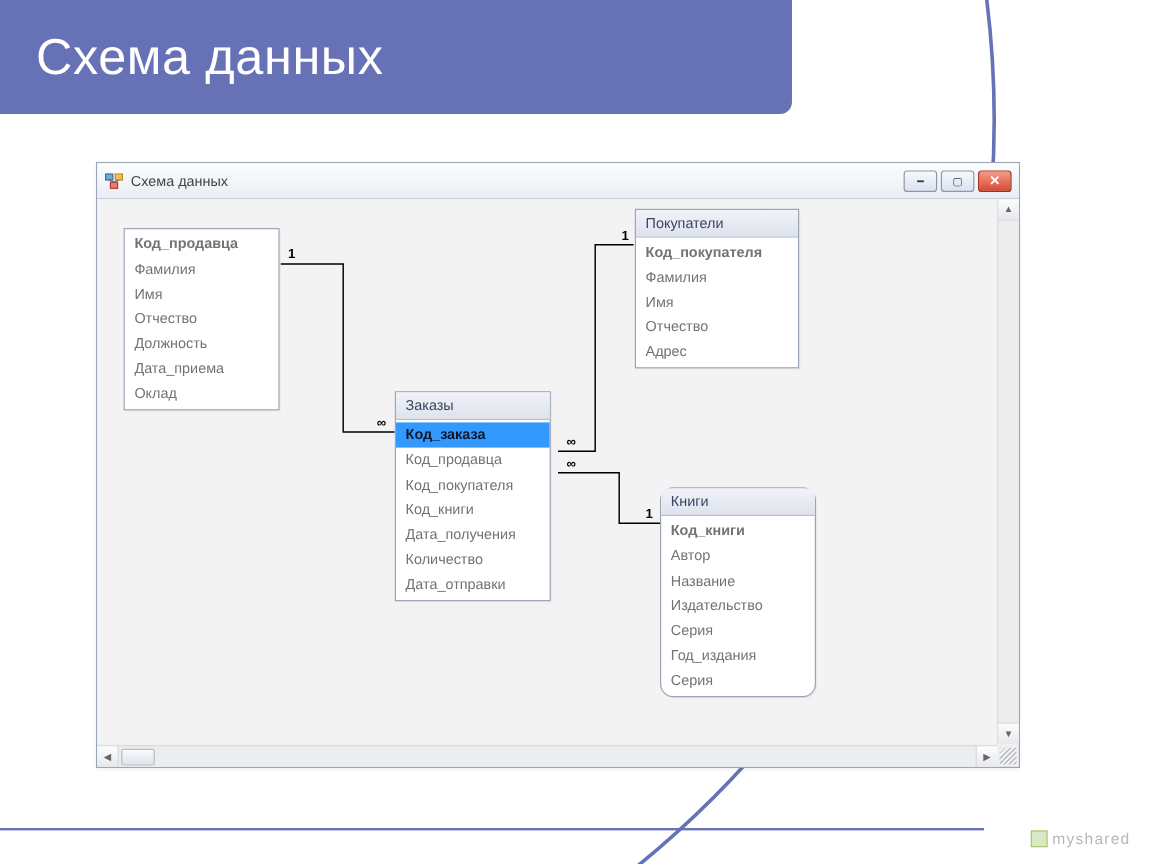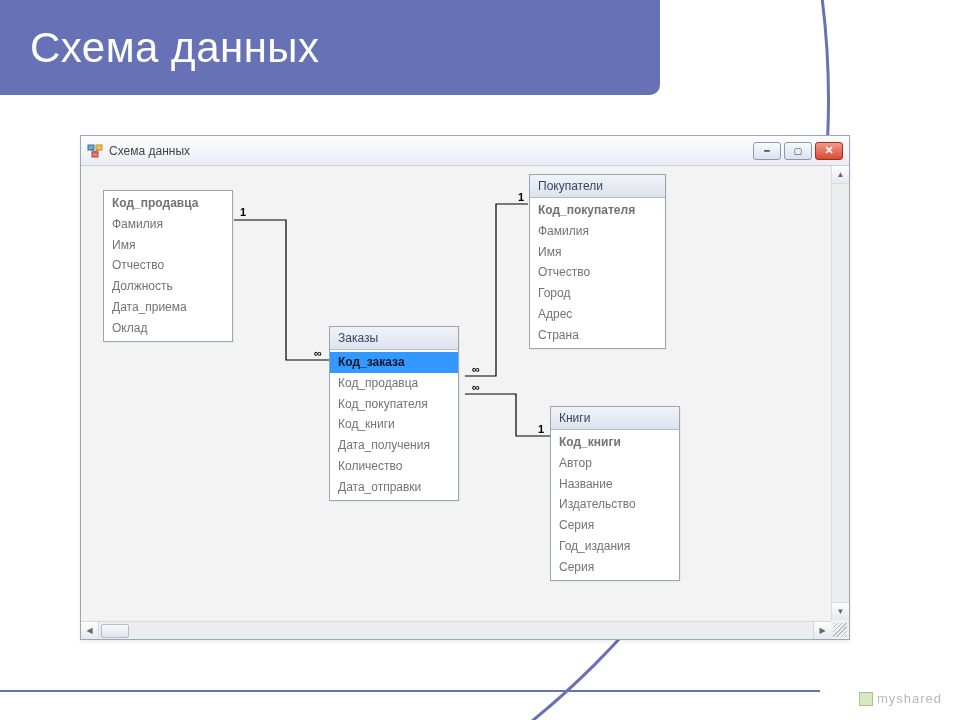--- a/index.html
+++ b/index.html
@@ -287,27 +287,25 @@
         </div>
       </div>
 
       <div class="tbl" style="left:448px; top:8px; width:137px;">
         <div class="tbl-header">Покупатели</div>
         <div class="tbl-body">
           <div class="fld pk">Код_покупателя</div>
           <div class="fld">Фамилия</div>
           <div class="fld">Имя</div>
           <div class="fld">Отчество</div>
-          <div class="fld">Город</div>
           <div class="fld">Адрес</div>
-          <div class="fld">Страна</div>
         </div>
       </div>
 
-      <div class="tbl" style="left:469px; top:240px; width:130px;">
+      <div class="tbl" style="left:469px; top:240px; width:130px;border-radius:11px;">
         <div class="tbl-header">Книги</div>
         <div class="tbl-body">
           <div class="fld pk">Код_книги</div>
           <div class="fld">Автор</div>
           <div class="fld">Название</div>
           <div class="fld">Издательство</div>
           <div class="fld">Серия</div>
           <div class="fld">Год_издания</div>
           <div class="fld">Серия</div>
         </div>

